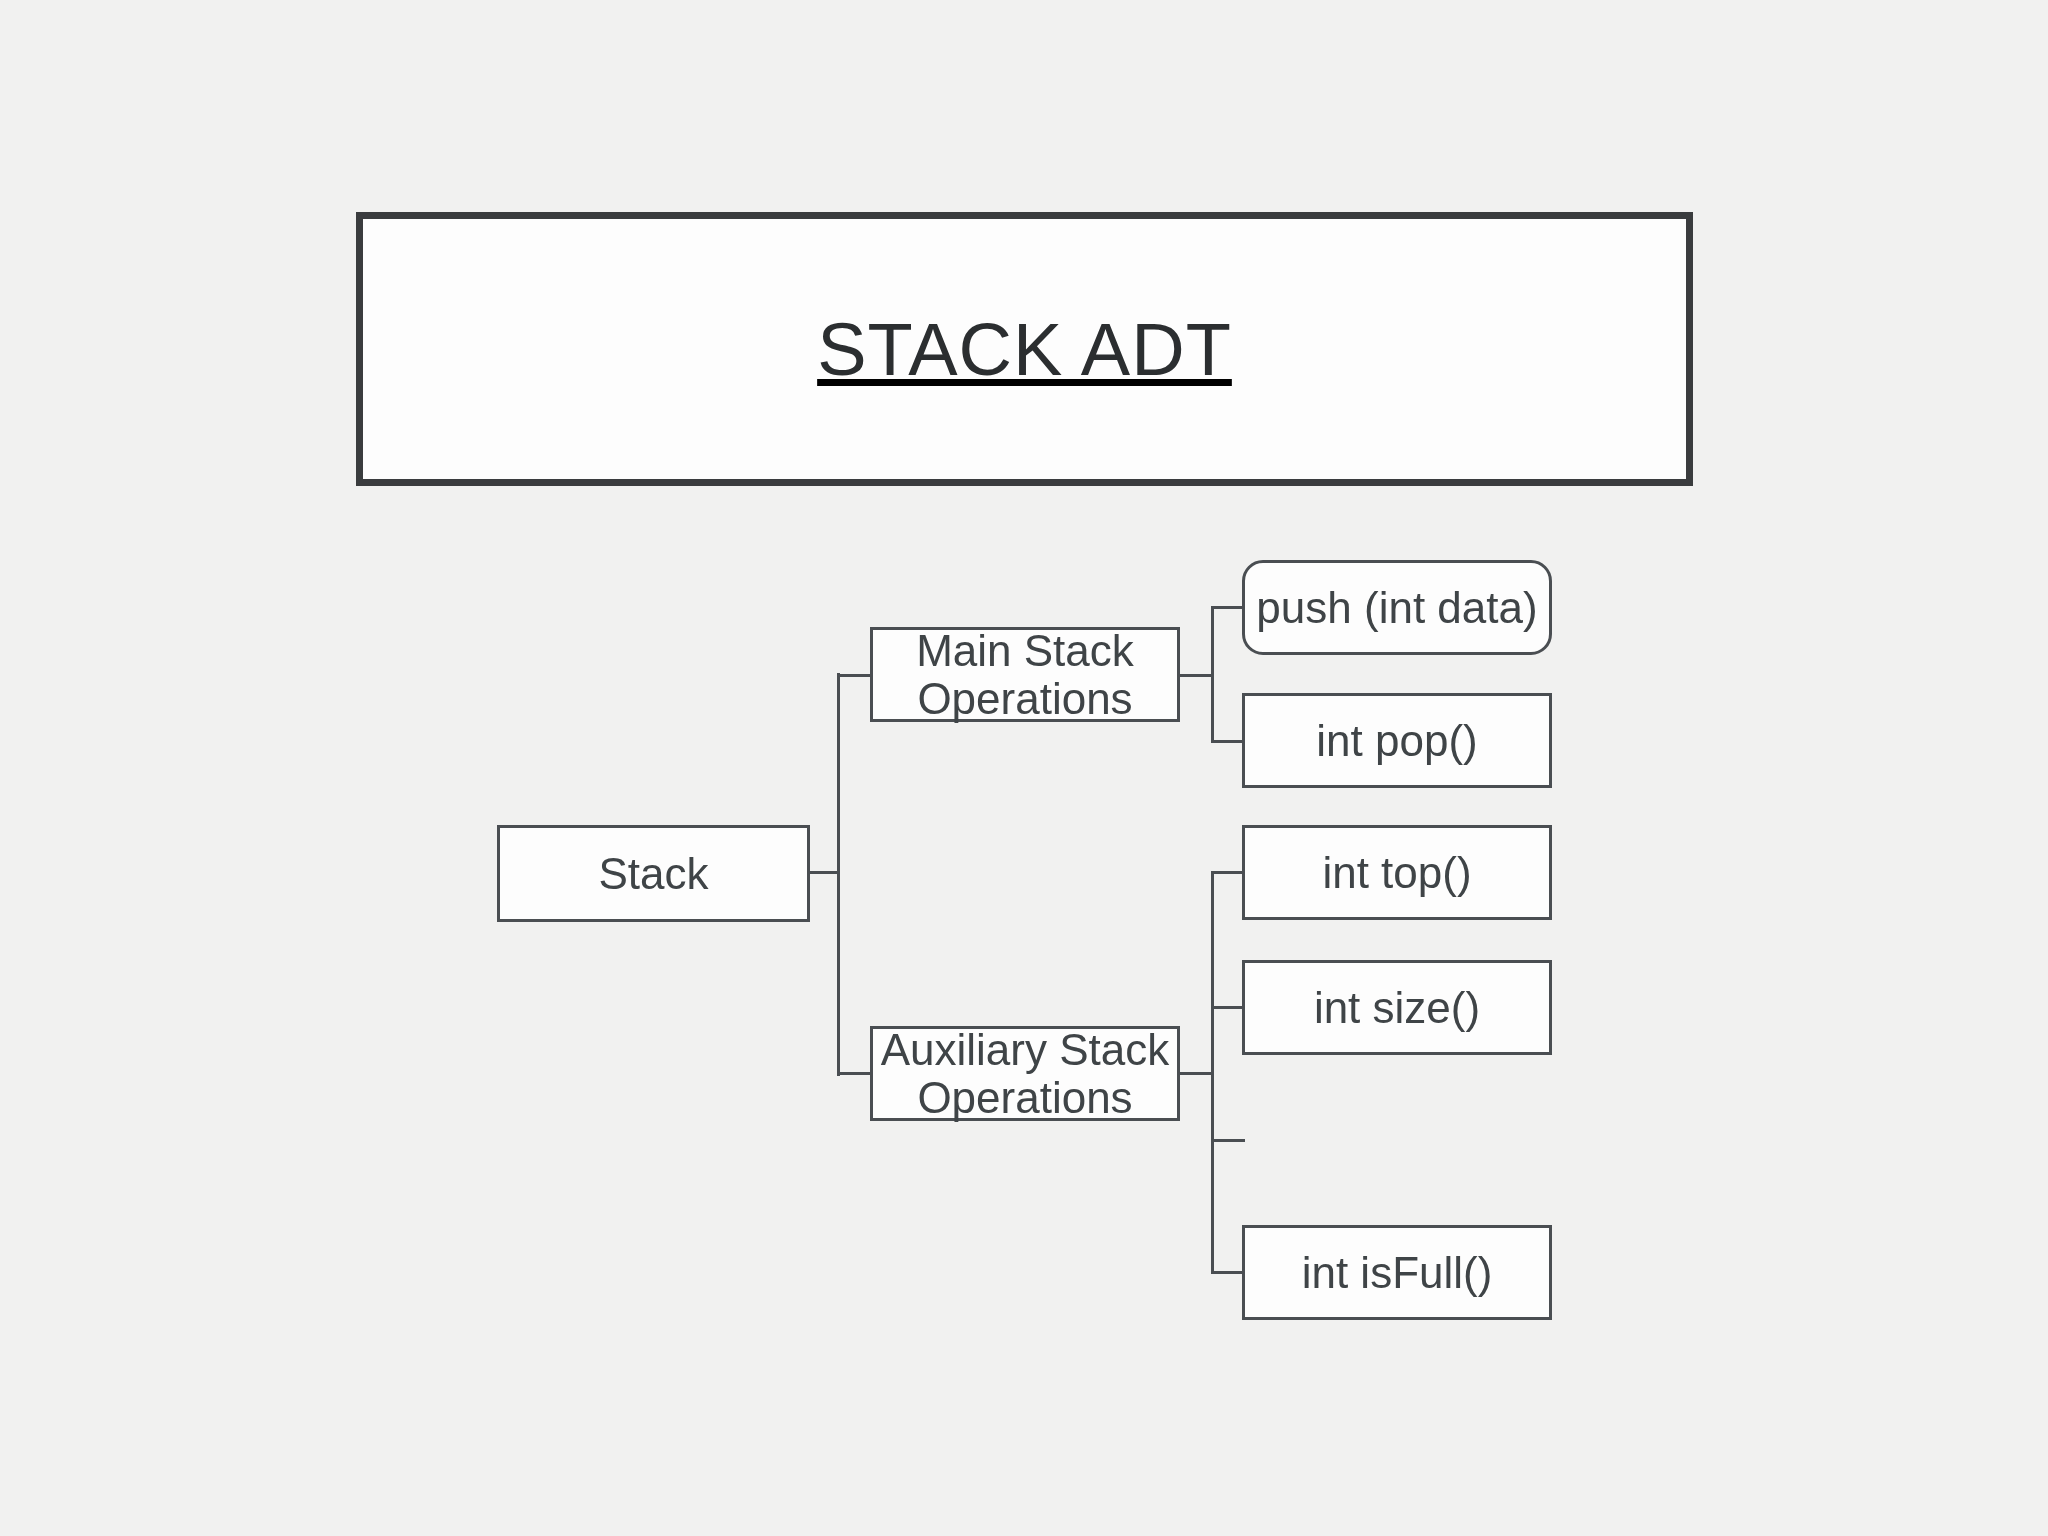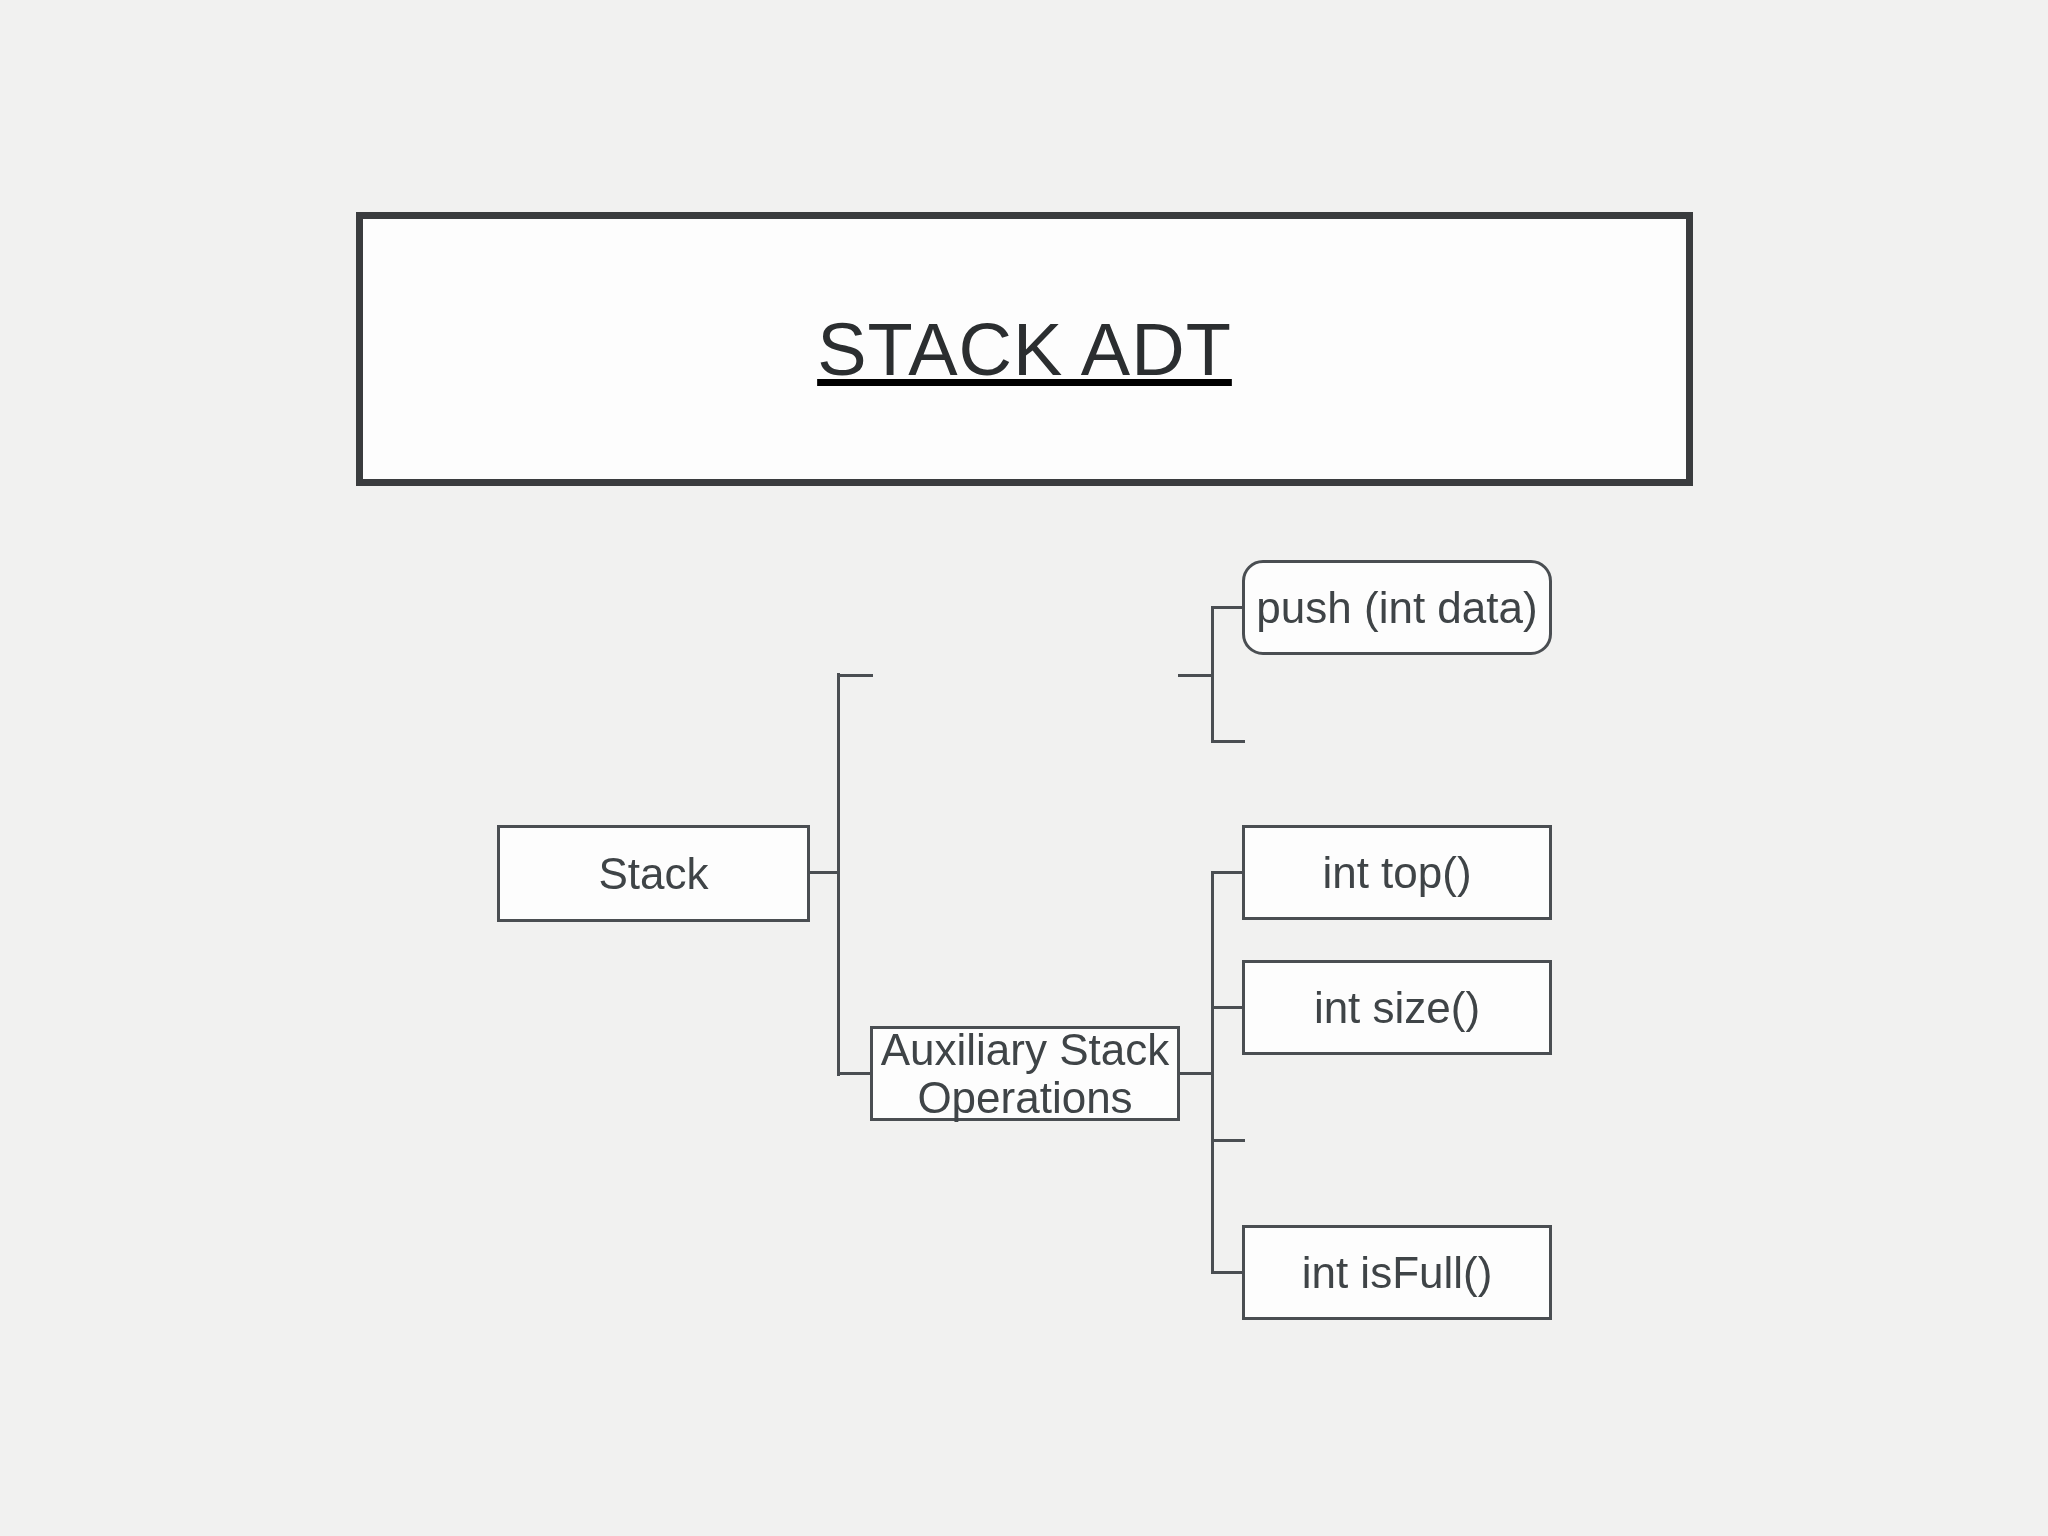--- a/index.html
+++ b/index.html
@@ -103,29 +103,35 @@
     <div class="line l-top"></div>
     <div class="line l-size"></div>
     <div class="line l-isempty"></div>
     <div class="line l-isfull"></div>
   </div>
 
   <div class="node node-stack">
     <span>Stack</span>
   </div>
 
+  <div class="node node-main">
+    <span>Main Stack Operations</span>
+  </div>
 
   <div class="node node-aux">
     <span>Auxiliary Stack Operations</span>
   </div>
 
   <div class="node node-push">
     <span>push (int data)</span>
   </div>
 
+  <div class="node node-pop">
+    <span>int pop()</span>
+  </div>
 
   <div class="node node-top">
     <span>int top()</span>
   </div>
 
   <div class="node node-size">
     <span>int size()</span>
   </div>
 
 

